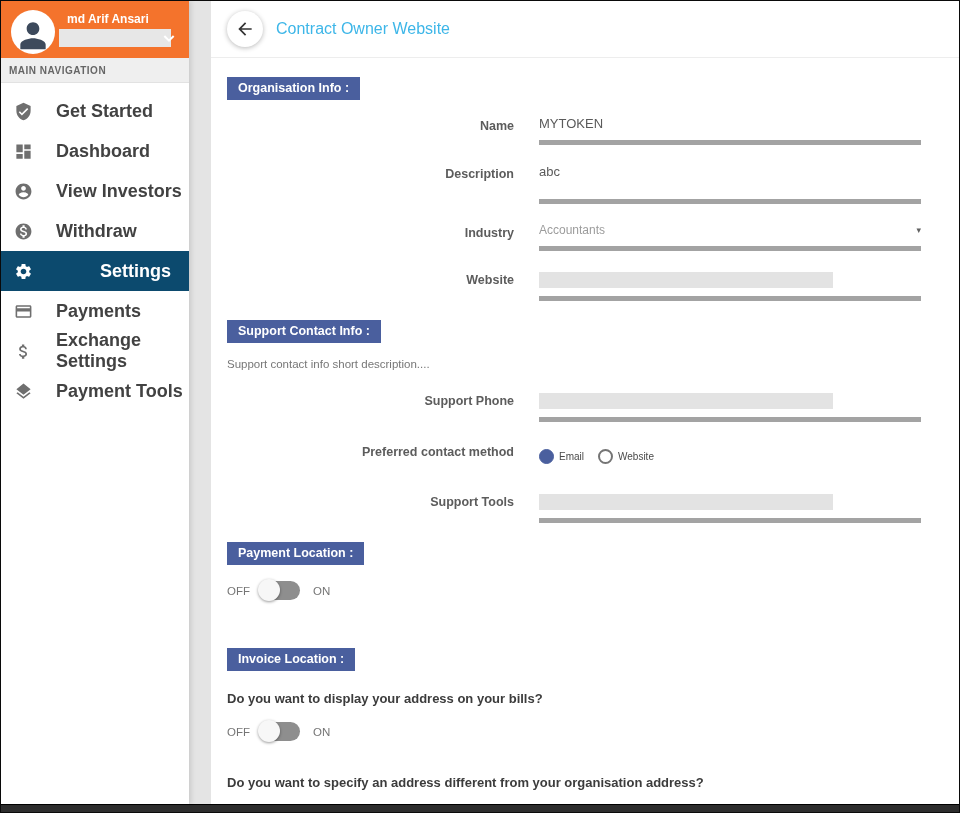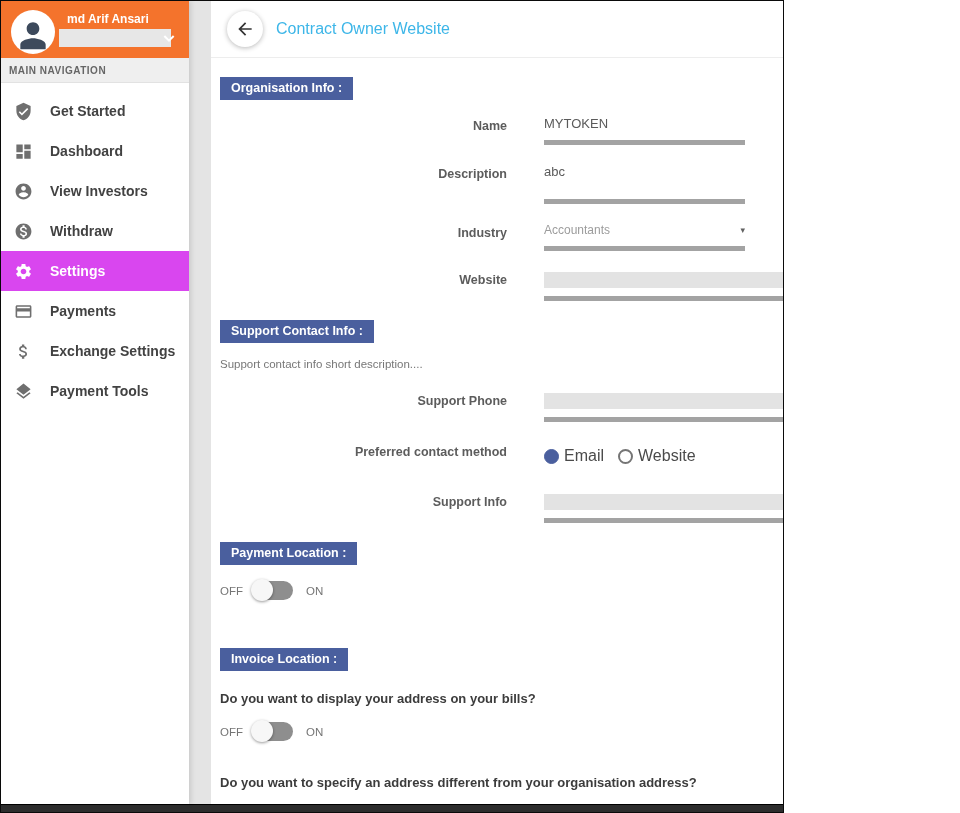--- a/index.html
+++ b/index.html
@@ -1,77 +1,77 @@
 <!DOCTYPE html>
 <html><head>
 <meta charset="utf-8">
 <style>
   * { margin:0; padding:0; box-sizing:border-box; }
   html,body { background:#fff; font-family:"Liberation Sans", sans-serif; }
   body { width:960px; height:813px; }
 
-  .frame { width:784px; height:813px; border:1px solid #0a0a0a; display:flex; flex-direction:column; background:#fff; }
+  .frame { width:960px; height:813px; border:1px solid #0a0a0a; display:flex; flex-direction:column; background:#fff; }
   .app-row { display:flex; flex:1; min-height:0; }
   .bottom-bar { height:8px; background:#2d2d2d; border-top:1px solid #000; }
 
   
   .sidebar { width:188px; background:#fff; display:flex; flex-direction:column; box-shadow:2px 0 5px rgba(0,0,0,.12); z-index:2; }
   .profile-header { height:57px; background:#f4732c; display:flex; align-items:flex-start; padding:9px 8px 0 10px; position:relative; }
   .avatar { width:44px; height:44px; border-radius:50%; background:#fff; display:flex; align-items:flex-end; justify-content:center; overflow:hidden; flex:none; }
   .avatar svg { width:38px; height:38px; fill:#3d4a5c; }
   .profile-col { margin-left:4px; display:flex; flex-direction:column; flex:1; }
   .user-name { color:#fff; font-size:12px; font-weight:bold; margin:2px 0 3px 8px; }
   .account-select { height:18px; background:#e7e7e7; border:none; position:relative; width:112px; }
   .account-caret { position:absolute; right:-6px; top:1px; color:#fff; }
   .account-caret svg { width:16px; height:16px; stroke:#fff; fill:none; stroke-width:3; }
 
   .nav-section-label { background:#efefef; color:#666; font-size:10px; font-weight:bold; letter-spacing:.5px; padding:7px 8px 6px 8px; border-bottom:1px solid #e2e2e2; }
   .nav-list { display:flex; flex-direction:column; padding-top:8px; }
   .nav-item { height:40px; display:flex; align-items:center; padding-left:12px; cursor:pointer; }
   .nav-icon { width:20px; height:20px; display:flex; align-items:center; justify-content:center; flex:none; }
   .nav-icon svg { width:19px; height:19px; fill:#6f6f6f; }
-  .nav-label { margin-left:17px; font-size:14px; font-weight:600; color:#424242; }
-  .nav-item.active { background:#d946ef; }
+  .nav-label { margin-left:23px; font-size:18px; font-weight:600; color:#424242; }
+  .nav-item.active { background:#0c4a6e;gap:44px; }
   .nav-item.active .nav-label { color:#fff; }
   .nav-item.active .nav-icon svg { fill:#fff; }
 
   
   .gutter { width:22px; background:#e4e4e4; }
 
   
   .main { flex:1; background:#fff; display:flex; flex-direction:column; overflow:hidden; }
   .main-header { height:57px; display:flex; align-items:center; border-bottom:1px solid #ededed; flex:none; }
   .back-button { width:36px; height:36px; border-radius:50%; background:#fff; box-shadow:0 1px 5px rgba(0,0,0,.28); display:flex; align-items:center; justify-content:center; margin-left:16px; cursor:pointer; }
   .back-button svg { width:20px; height:20px; fill:#333; }
   .page-title { margin-left:13px; font-size:16px; color:#3db6e8; }
 
-  .content { padding:19px 38px 0 9px; flex:1; }
+  .content { padding:19px 38px 0 16px; flex:1; }
 
   .badge { display:inline-block; background:#4a5f9e; color:#fff; font-weight:bold; font-size:12.5px; padding:4px 11px 5px 11px; }
   .badge.mt { margin-top:22px; }
 
   .form-rows { margin-top:16px; }
-  .row { display:grid; grid-template-columns:287px 1fr; column-gap:37px; margin-bottom:19px; align-items:start; }
+  .row { display:grid; grid-template-columns:287px 1fr; column-gap:25px; margin-bottom:19px; align-items:start; }
   .flabel { text-align:right; font-weight:bold; color:#5c5c5c; font-size:12.5px; padding-top:3px; }
   .control { border-bottom:5px solid #a3a3a3; min-height:26px; position:relative; }
   .control.noline { border-bottom:none; }
   .value-text { font-size:13px; color:#5a5a5a; display:block; padding-bottom:9px; }
   .control.tall { min-height:40px; }
   .placeholder-text { font-size:12px; color:#9c9c9c; display:block; padding-bottom:9px; }
   .select-control { display:flex; justify-content:space-between; align-items:flex-start; }
   .dd-caret { color:#616161; font-size:9px; padding-top:2px; }
   .fill-input { background:#e3e3e3; height:16px; width:294px; margin-bottom:8px; }
 
   .section-desc { font-size:11.5px; color:#777; margin:15px 0 20px 0; }
 
   .radio-row { display:flex; align-items:center; gap:5px; padding-bottom:4px; }
   .radio { width:15px; height:15px; border-radius:50%; flex:none; cursor:pointer; }
   .radio.selected { background:#4a5f9e; border:1px solid #4a5f9e; }
   .radio.unselected { background:#fff; border:2px solid #757575; }
-  .radio-label { font-size:16px; color:#4a4a4a; margin-right:9px; }
+  .radio-label { font-size:10px; color:#4a4a4a; margin-right:9px; }
 
   .question { font-size:13px; font-weight:bold; color:#3c3c3c; margin-top:20px; }
   .toggle { display:flex; align-items:center; margin-top:16px; margin-bottom:26px; }
   .toggle-off, .toggle-on { font-size:11.5px; color:#757575; }
   .switch { width:40px; height:19px; border-radius:10px; background:#8e8e8e; position:relative; margin:0 13px 0 10px; cursor:pointer; }
   .knob { position:absolute; left:-2px; top:-2px; width:22px; height:22px; border-radius:50%; background:#f7f7f7; box-shadow:0 1px 3px rgba(0,0,0,.4); }
 </style>
 </head>
 <body>
 
@@ -231,21 +231,21 @@
             <span class="flabel" style="padding-top:0;">Preferred contact method</span>
             <div class="control noline radio-row">
               <span class="radio selected"></span>
               <span class="radio-label">Email</span>
               <span class="radio unselected"></span>
               <span class="radio-label">Website</span>
             </div>
           </div>
 
           <div class="row">
-            <span class="flabel" style="padding-top:1px;">Support Info</span>
+            <span class="flabel" style="padding-top:1px;">Support Tools</span>
             <div class="control">
               <div class="fill-input"></div>
             </div>
           </div>
         </div>
 
         
         <span class="badge">Payment Location :</span>
         <div class="toggle">
           <span class="toggle-off">OFF</span>

